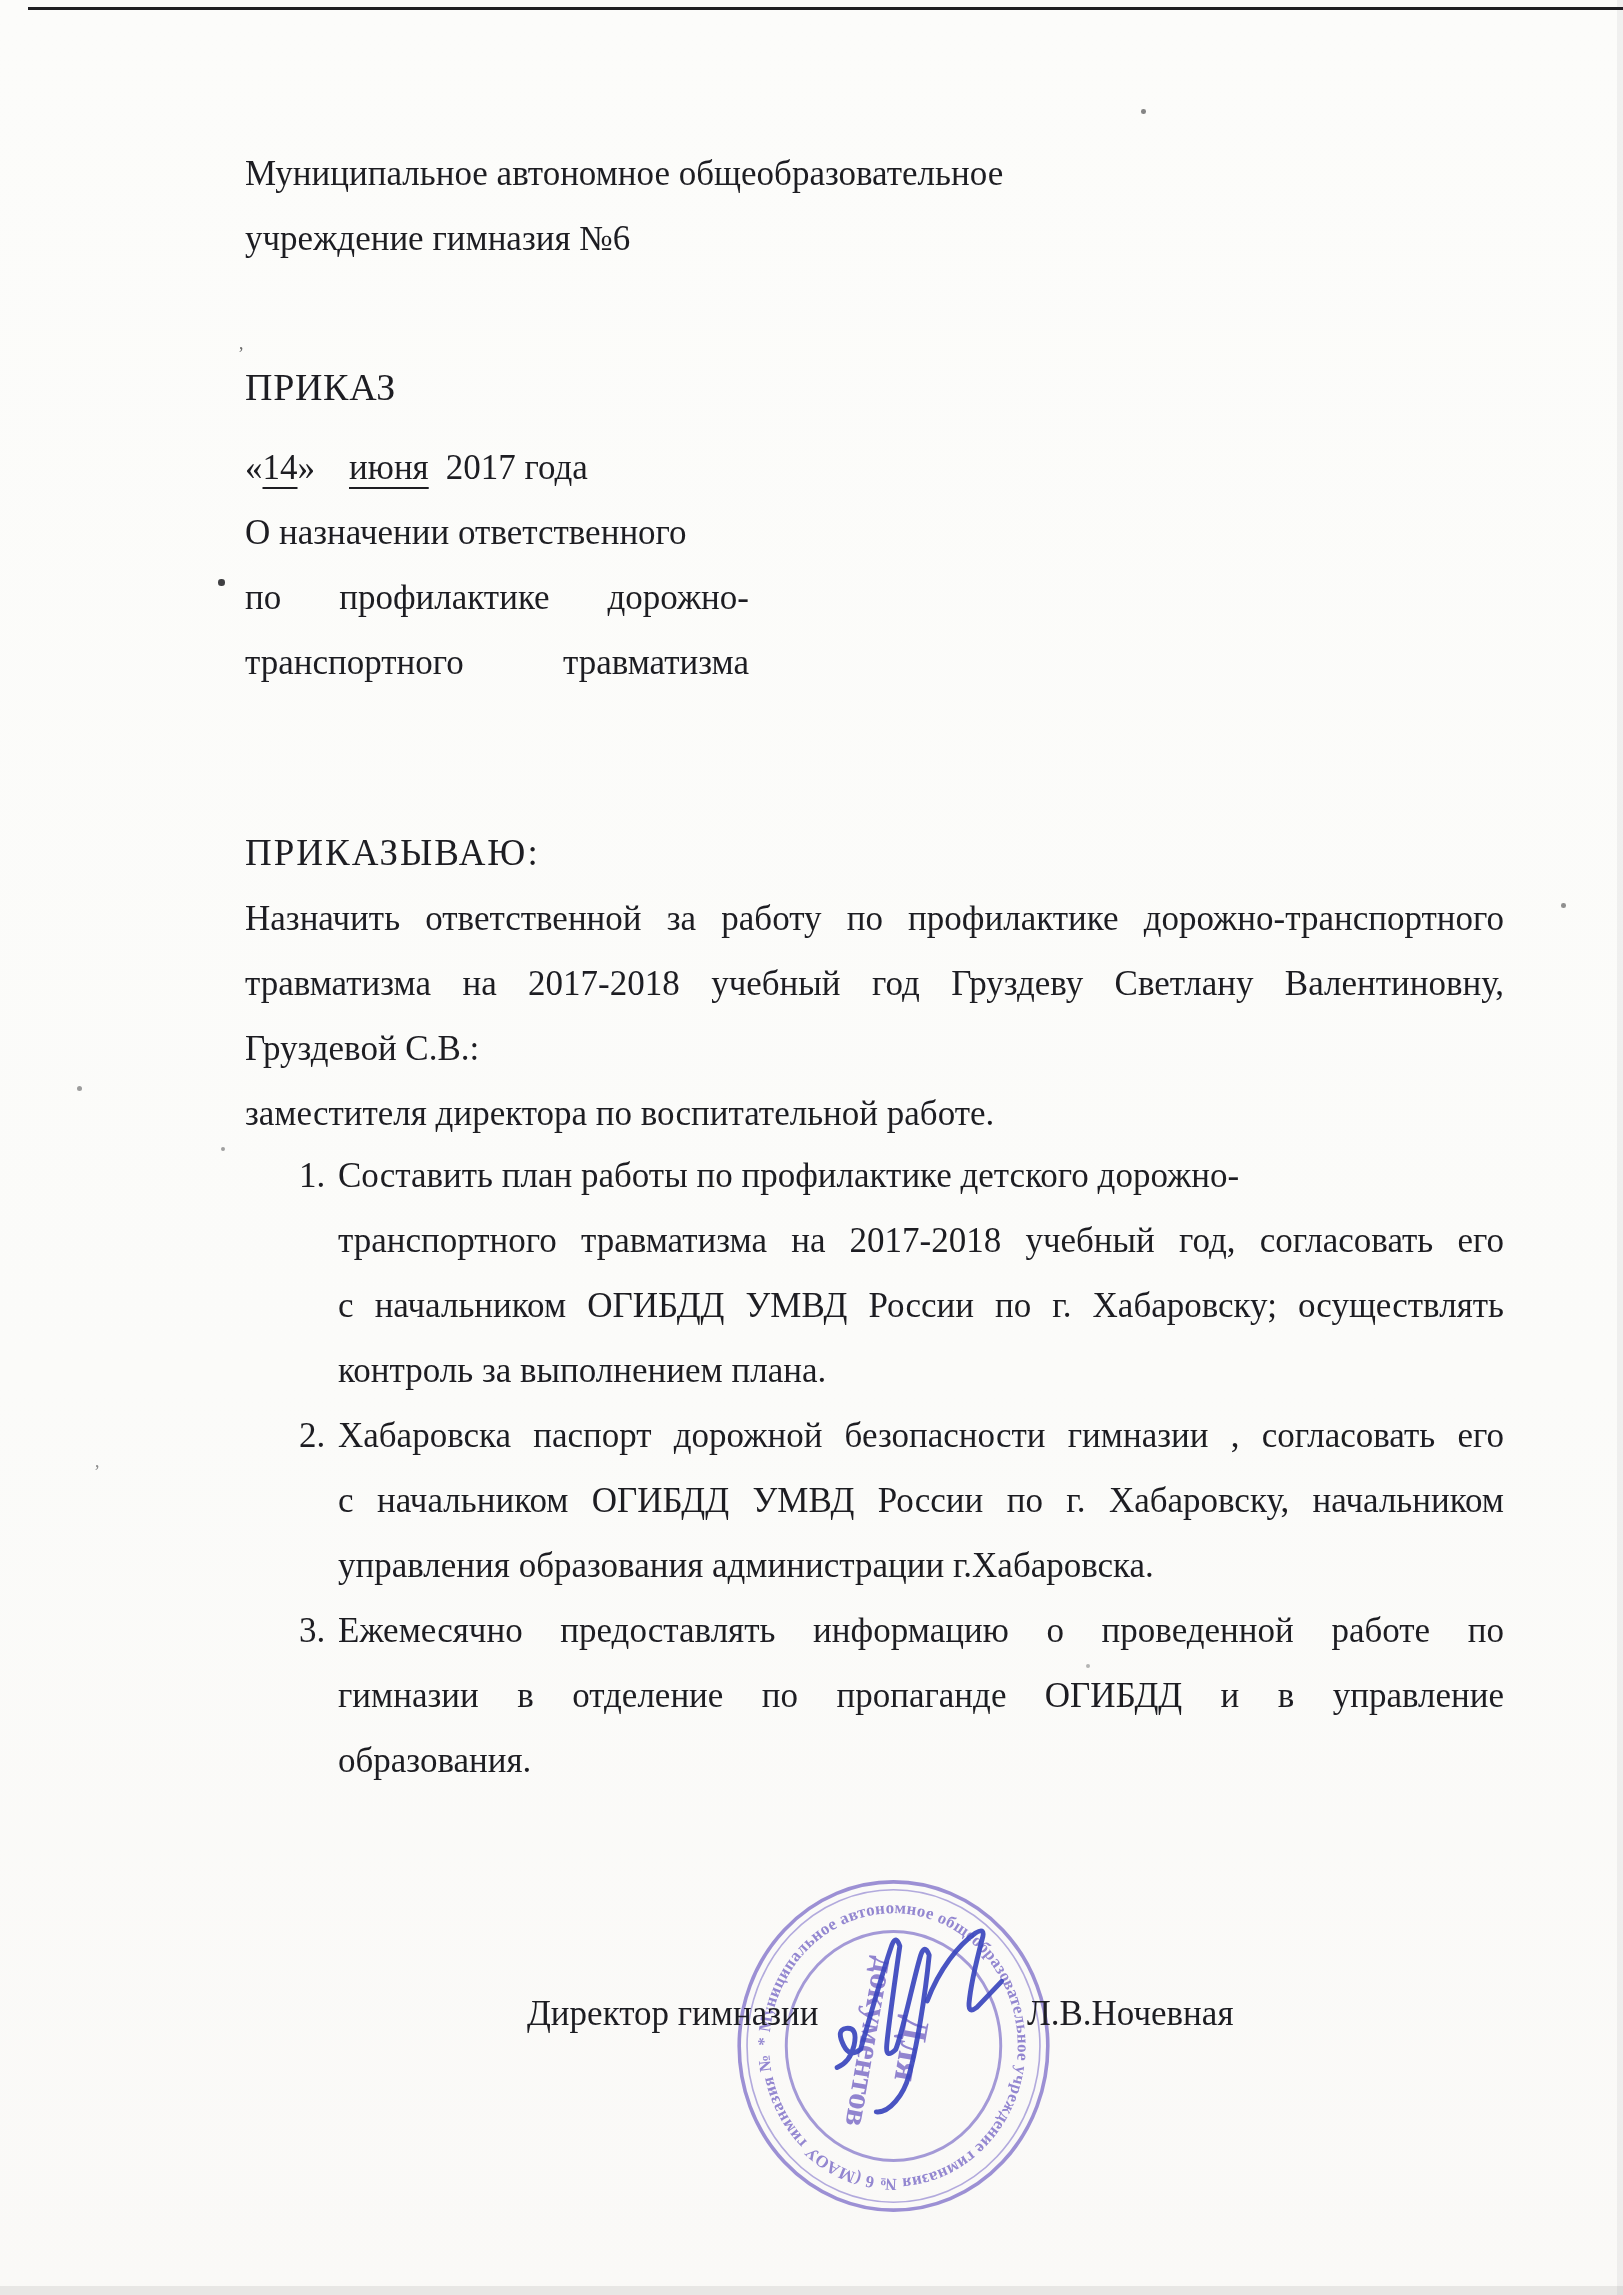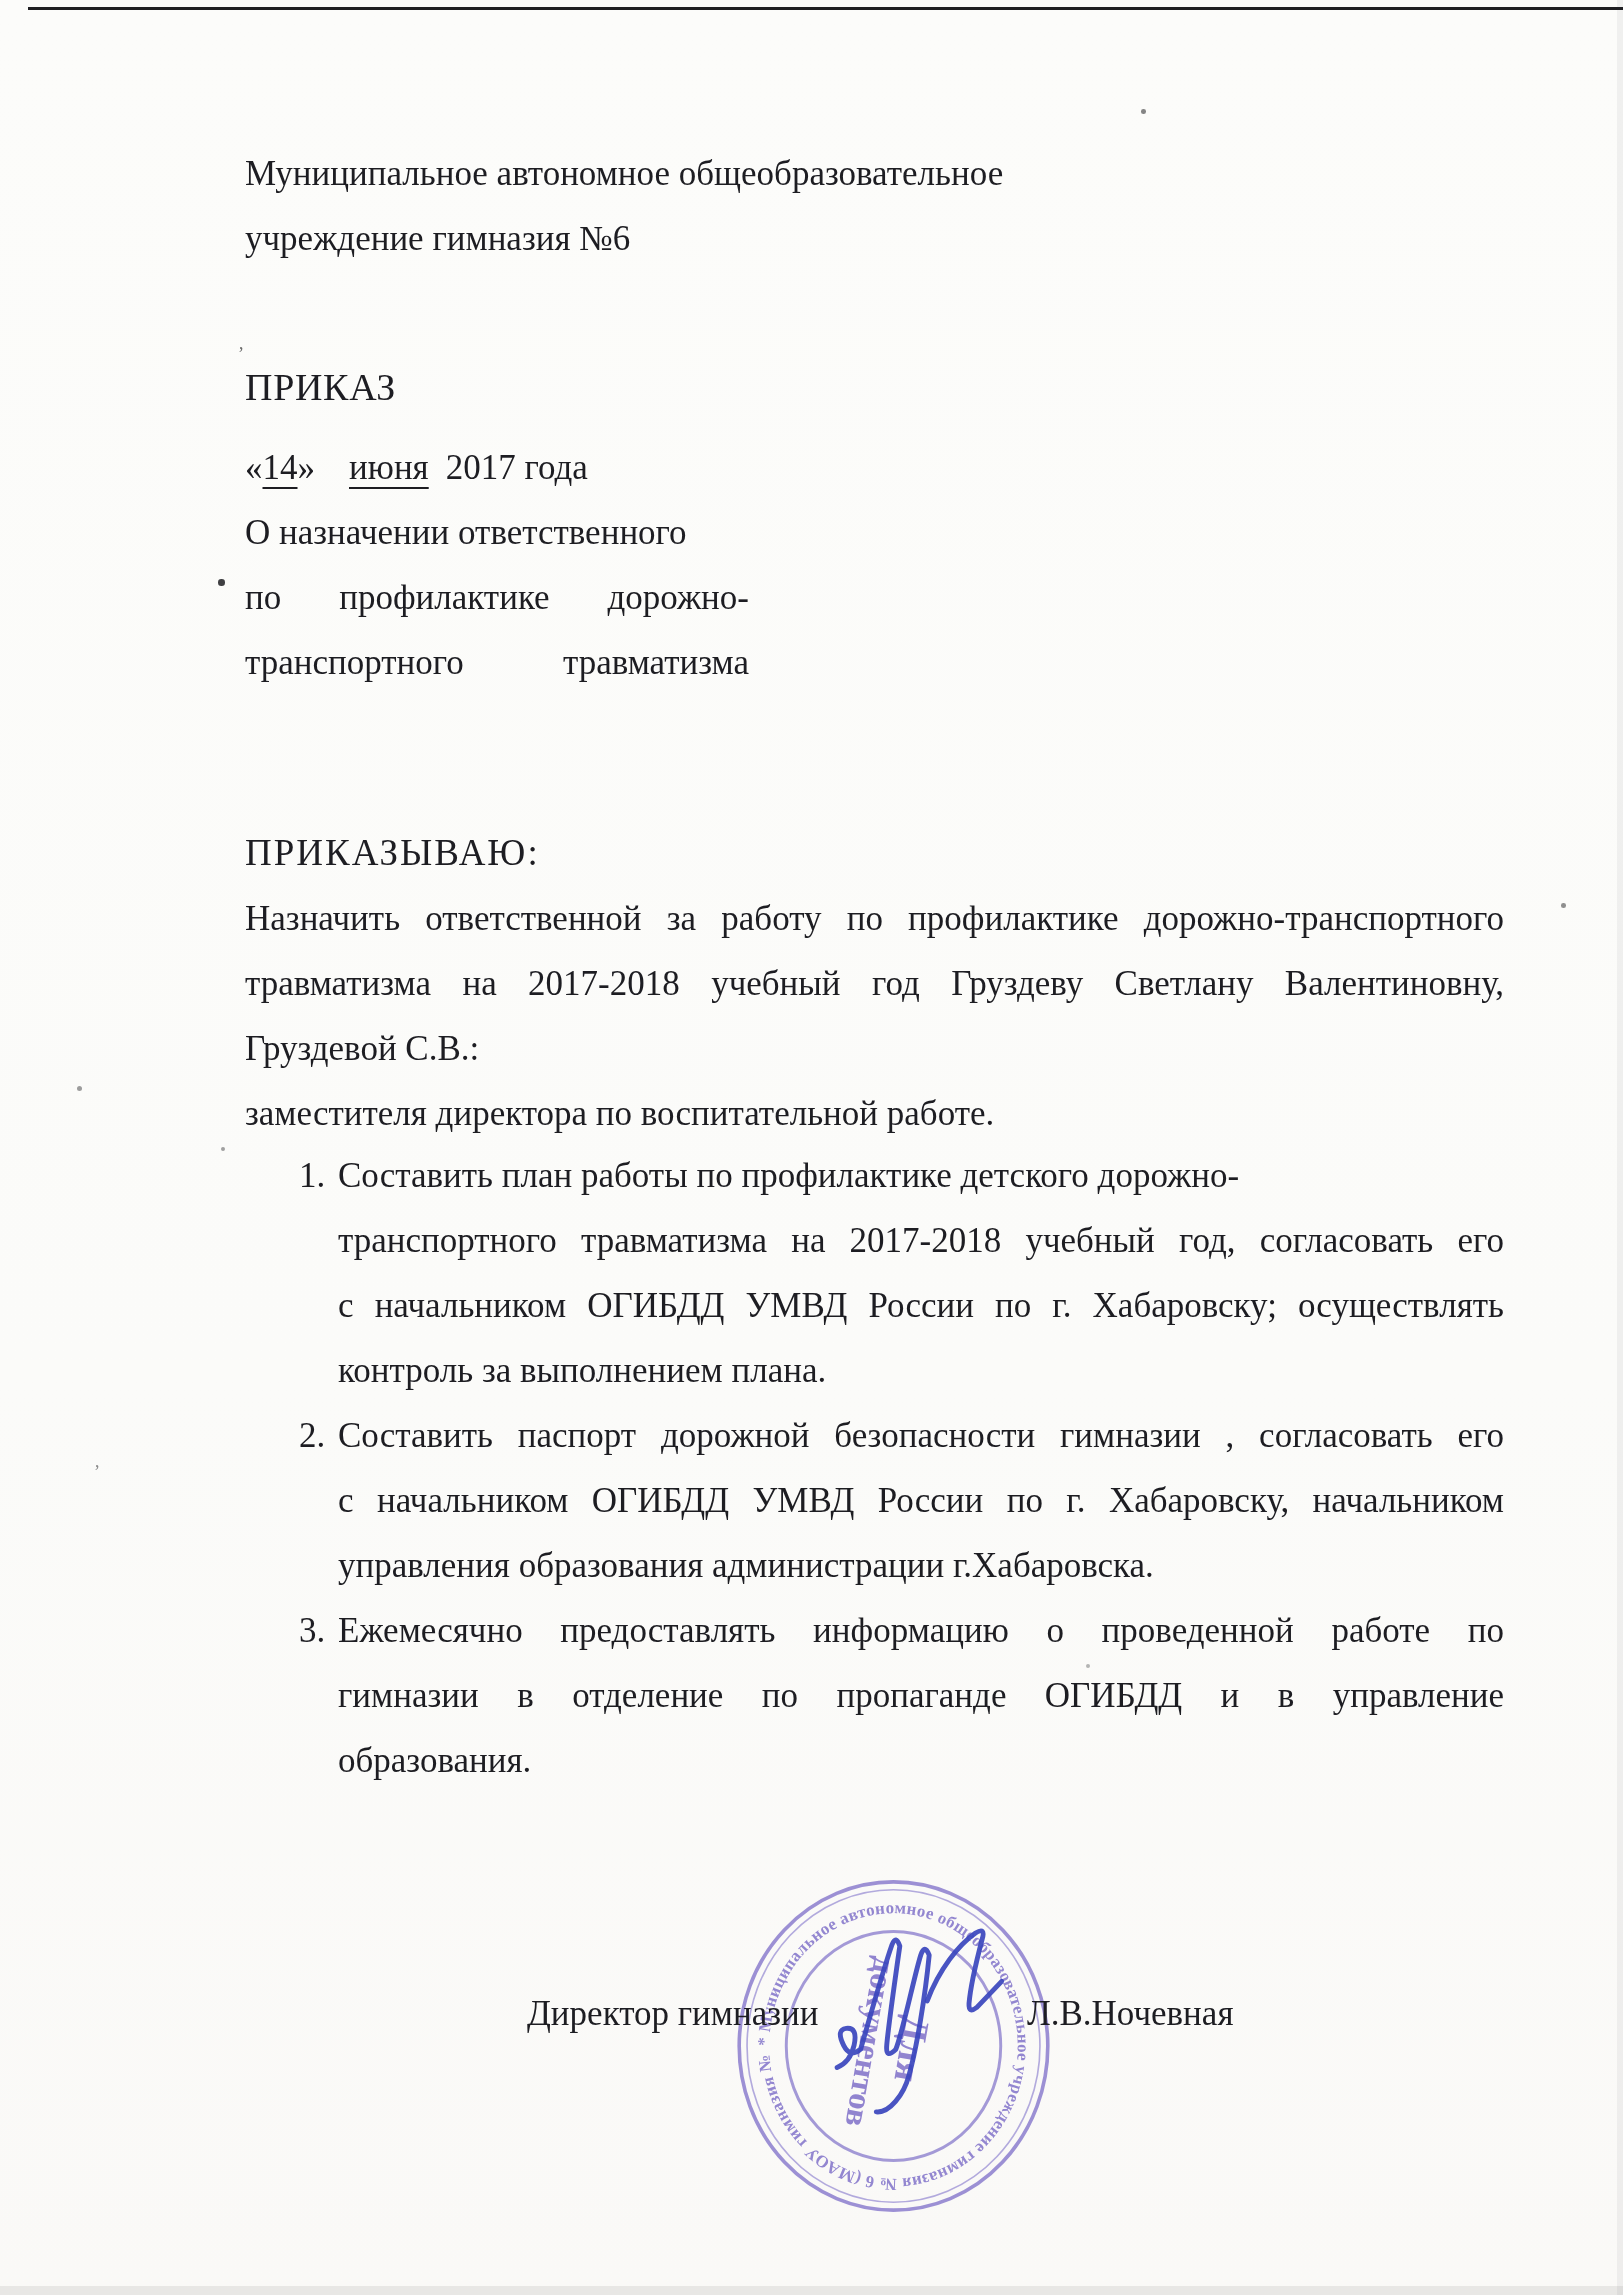--- a/index.html
+++ b/index.html
@@ -83,21 +83,21 @@
   <div class="order-list">
     <div class="item">
       <span class="item-number">1.</span>
       <div class="line">Составить план работы по профилактике детского дорожно-</div>
       <div class="line just">транспортного травматизма на 2017-2018 учебный год, согласовать его</div>
       <div class="line just">с начальником ОГИБДД УМВД России по г. Хабаровску; осуществлять</div>
       <div class="line">контроль за выполнением плана.</div>
     </div>
     <div class="item">
       <span class="item-number">2.</span>
-      <div class="line just">Составить паспорт дорожной безопасности гимназии , согласовать его</div>
+      <div class="line just">Хабаровска паспорт дорожной безопасности гимназии , согласовать его</div>
       <div class="line just">с начальником ОГИБДД УМВД России по г. Хабаровску, начальником</div>
       <div class="line">управления образования администрации г.Хабаровска.</div>
     </div>
     <div class="item">
       <span class="item-number">3.</span>
       <div class="line just">Ежемесячно предоставлять информацию о проведенной работе по</div>
       <div class="line just">гимназии в отделение по пропаганде ОГИБДД и в управление</div>
       <div class="line">образования.</div>
     </div>
   </div>

